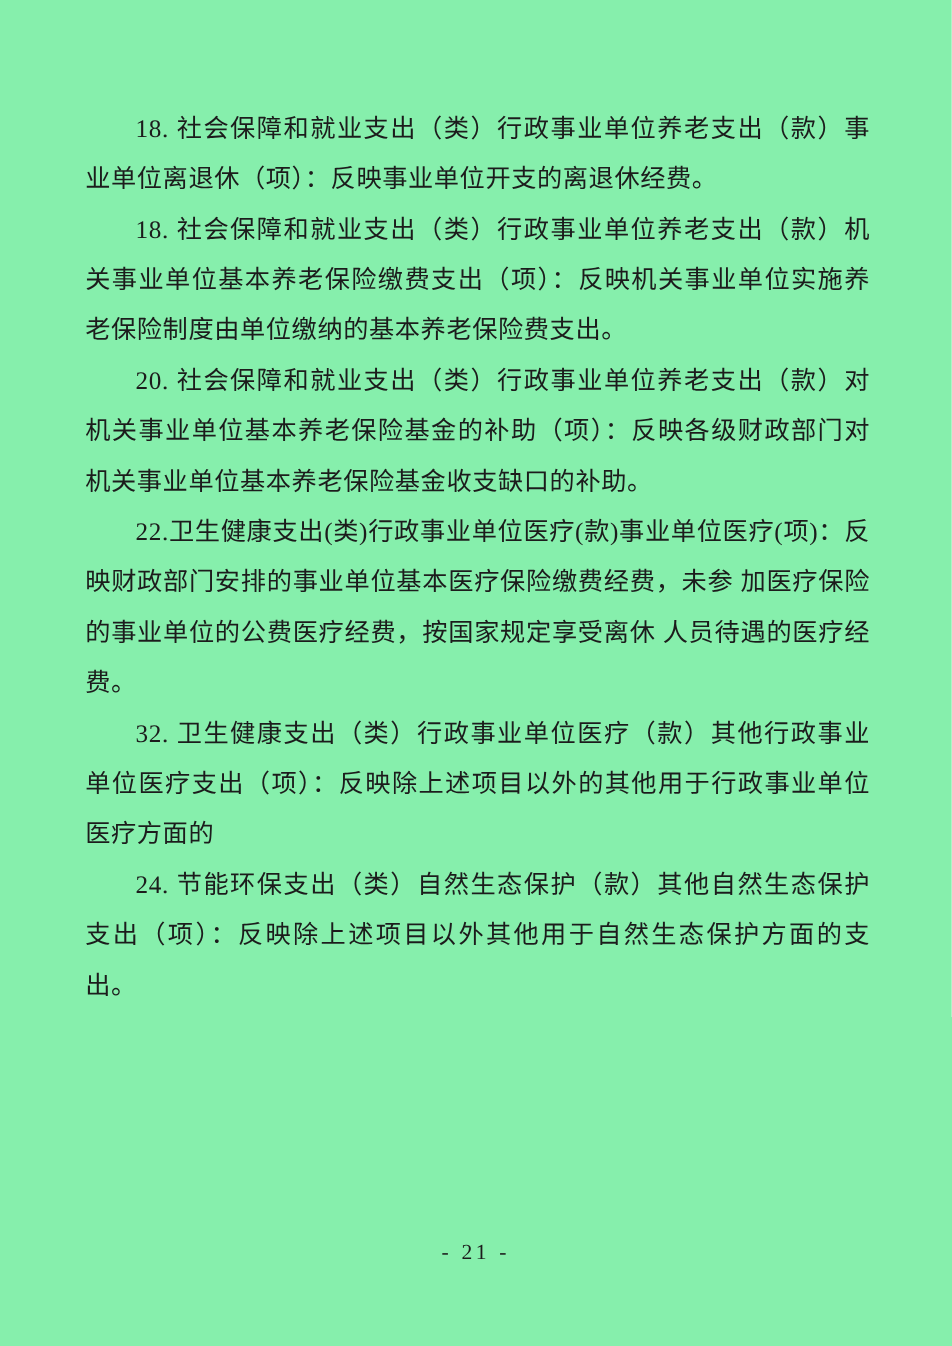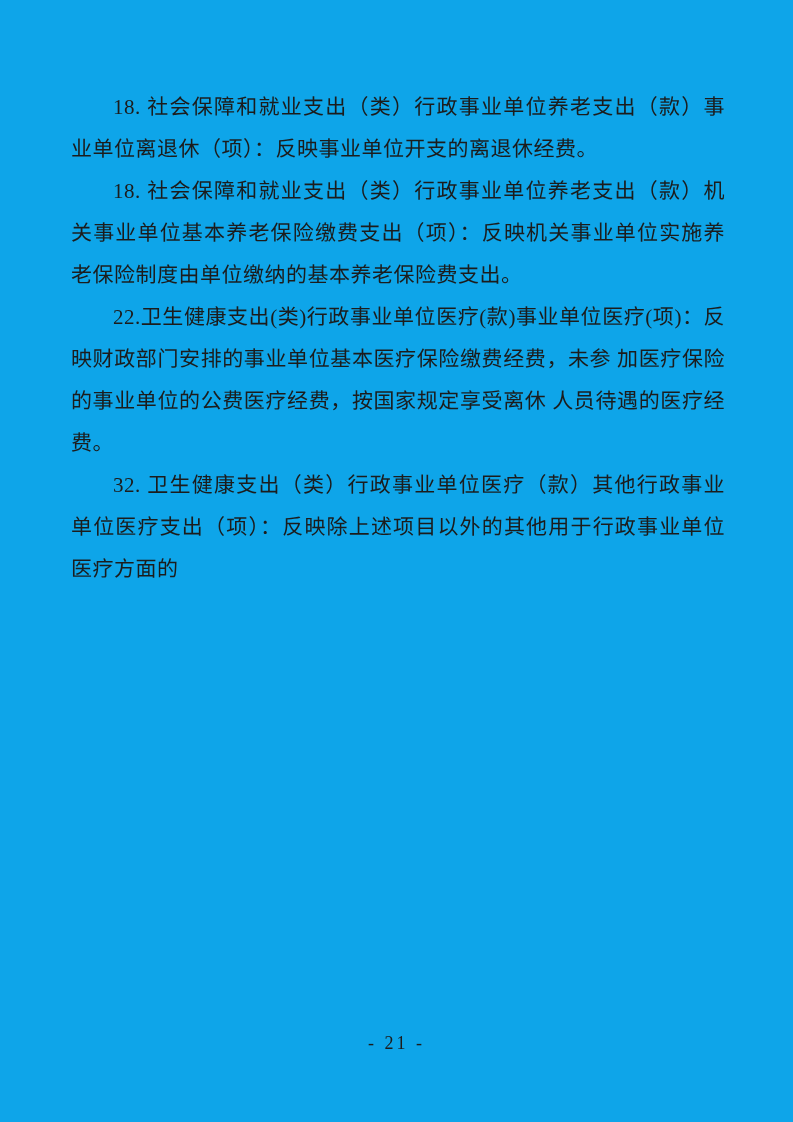--- a/index.html
+++ b/index.html
@@ -11,21 +11,21 @@
     width: 793px;
     height: 1122px;
     position: relative;
     font-family: "Liberation Serif", "DejaVu Serif", serif;
     color: #1c1c1c;
     overflow: hidden;
   }
   .page {
     position: absolute;
     inset: 0;
-    background: #0ea5e9;
+    background: #86efac;
   }
   .content {
     position: absolute;
     left: 71px;
     right: 68px;
     top: 86px;
   }
   .para {
     margin: 0;
     font-size: 21px;
@@ -48,19 +48,21 @@
     letter-spacing: 3px;
   }
 </style>
 </head>
 <body>
 
 <div class="page">
   <main class="content">
     <p class="para">18. 社会保障和就业支出（类）行政事业单位养老支出（款）事业单位离退休（项）：反映事业单位开支的离退休经费。</p>
     <p class="para">18. 社会保障和就业支出（类）行政事业单位养老支出（款）机关事业单位基本养老保险缴费支出（项）：反映机关事业单位实施养老保险制度由单位缴纳的基本养老保险费支出。</p>
+    <p class="para">20. 社会保障和就业支出（类）行政事业单位养老支出（款）对机关事业单位基本养老保险基金的补助（项）：反映各级财政部门对机关事业单位基本养老保险基金收支缺口的补助。</p>
     <p class="para">22.卫生健康支出(类)行政事业单位医疗(款)事业单位医疗(项)：反映财政部门安排的事业单位基本医疗保险缴费经费，未参 加医疗保险的事业单位的公费医疗经费，按国家规定享受离休 人员待遇的医疗经费。</p>
     <p class="para">32. 卫生健康支出（类）行政事业单位医疗（款）其他行政事业单位医疗支出（项）：反映除上述项目以外的其他用于行政事业单位医疗方面的</p>
+    <p class="para">24. 节能环保支出（类）自然生态保护（款）其他自然生态保护支出（项）：反映除上述项目以外其他用于自然生态保护方面的支出。</p>
   </main>
   <footer class="page-footer">
     <span>- 21 -</span>
   </footer>
 </div>
 
 </body></html>

